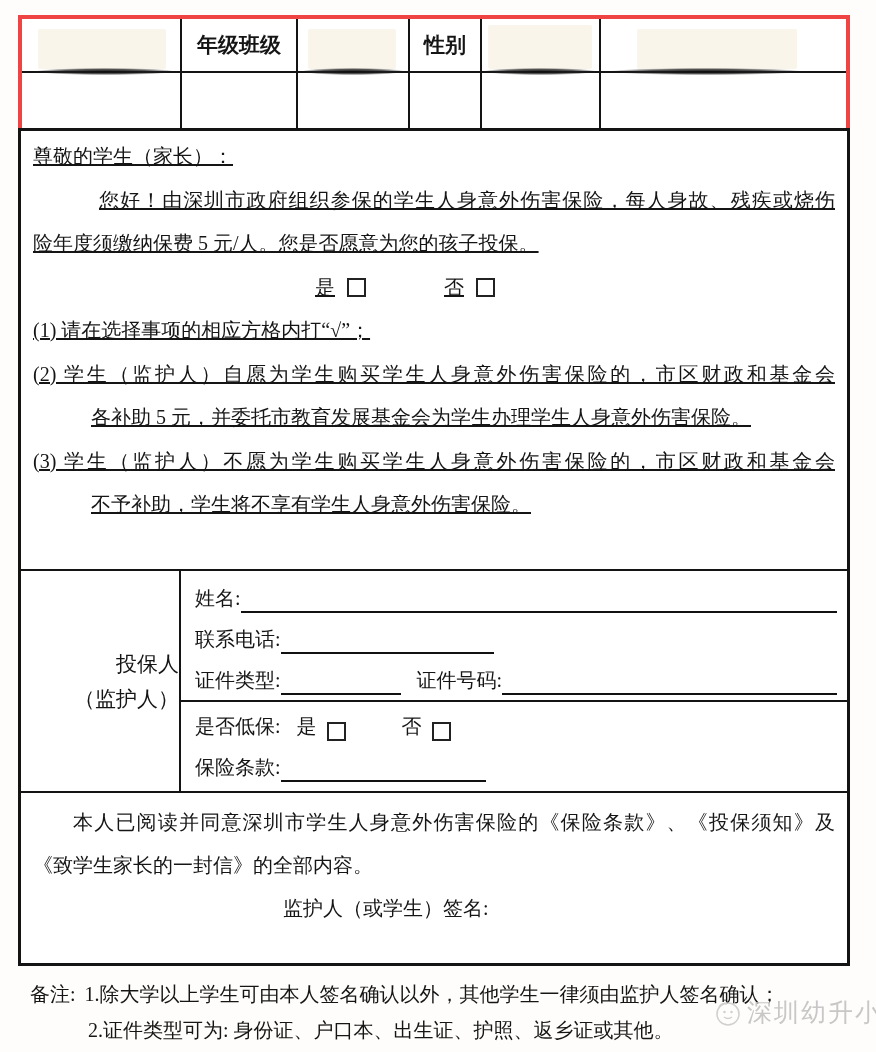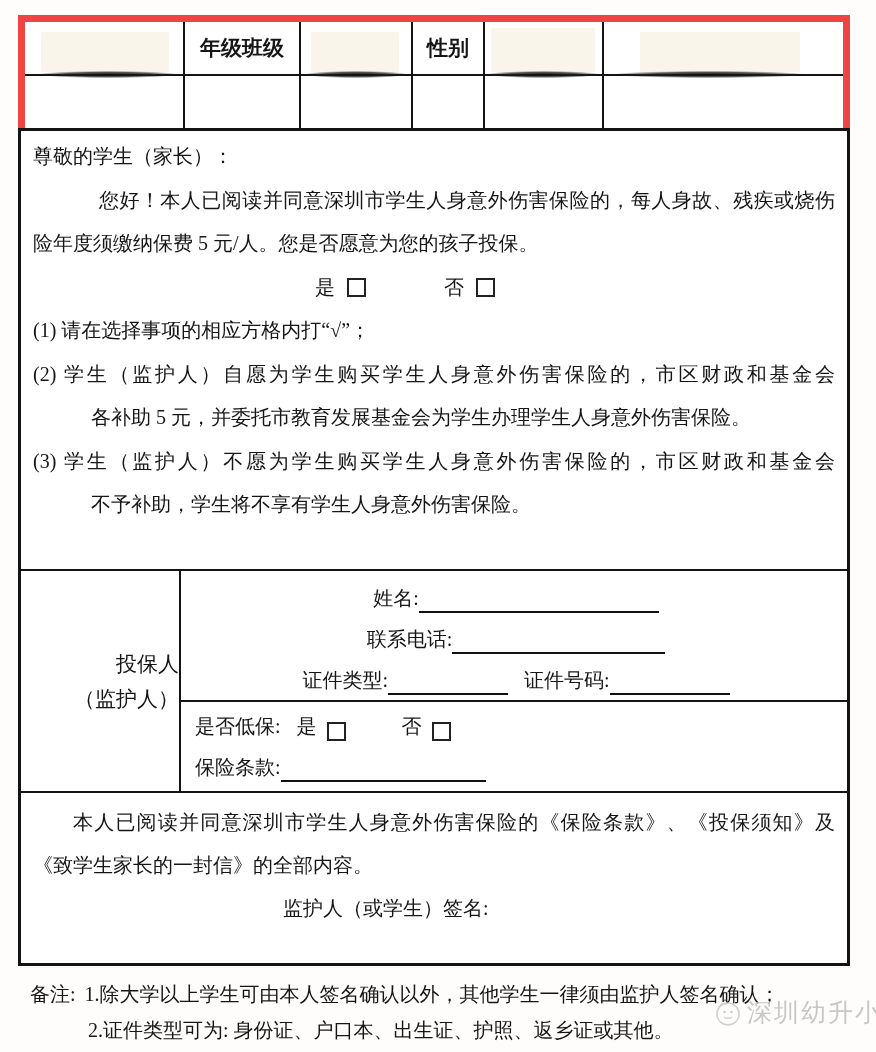--- a/index.html
+++ b/index.html
@@ -8,21 +8,21 @@
     background:#fefdfb;
     font-family:"Liberation Serif","DejaVu Serif",serif;
     color:#151515;
     -webkit-font-smoothing:antialiased;
   }
   .page{position:absolute;inset:0;overflow:hidden;}
 
   
   .top-table{
     position:absolute;left:18px;top:15px;width:832px;height:128px;
-    border:7px solid #ef4444;display:grid;
+    border:4px solid #ef4444;display:grid;
     grid-template-columns:160px 116px 112px 72px 119px 1fr;
     grid-template-rows:54px 1fr;box-sizing:border-box;background:#fff;
   }
   .top-cell{
     border-right:2px solid #141414;border-bottom:2px solid #141414;
     display:flex;align-items:center;justify-content:center;
     font-size:21px;font-weight:bold;position:relative;overflow:visible;
   }
   .top-cell.last{border-right:none;}
   .top-cell.row2{border-bottom:none;}
@@ -37,21 +37,21 @@
   
   .main-table{
     position:absolute;left:18px;top:128px;width:832px;height:838px;
     border:3px solid #141414;box-sizing:border-box;background:#fff;
     font-size:20px;
   }
   .section-letter{
     box-sizing:border-box;height:440px;border-bottom:2px solid #141414;
     padding:4px 12px 0 12px;overflow:hidden;
   }
-  .tline{line-height:43.5px;height:43.5px;white-space:nowrap;overflow:hidden;}
+  .tline{line-height:43.5px;height:43.5px;white-space:nowrap;overflow:hidden;text-decoration:underline;}
   .jline{white-space:normal;text-align:justify;text-align-last:justify;}
   .indent-first{padding-left:66px;}
   .indent-cont{padding-left:58px;}
   .consent-row{display:flex;align-items:center;margin-left:282px;}
   .checkbox{
     display:inline-block;width:19px;height:19px;border:2px solid #222;
     background:#fff;vertical-align:-3px;box-sizing:border-box;
   }
   .consent-row .cb-label{margin-right:12px;}
   .consent-gap{width:78px;}
@@ -62,21 +62,21 @@
     display:flex;
   }
   .holder-label{
     width:160px;border-right:2px solid #141414;box-sizing:border-box;
     display:flex;flex-direction:column;align-items:flex-end;justify-content:center;
     gap:7px;font-size:21px;
   }
   .holder-fields{flex:1;display:flex;flex-direction:column;min-width:0;}
   .holder-sub1{
     box-sizing:border-box;height:131px;border-bottom:2px solid #141414;
-    padding:6px 10px 0 14px;display:flex;flex-direction:column;justify-content:space-around;align-items:center;
+    padding:6px 10px 0 14px;display:flex;flex-direction:column;justify-content:space-around;
   }
   .holder-sub2{
     box-sizing:border-box;flex:1;padding:4px 10px 4px 14px;
     display:flex;flex-direction:column;justify-content:space-around;
   }
   .field-row{display:flex;align-items:flex-end;white-space:nowrap;line-height:30px;}
   .fill-line{
     display:inline-block;border-bottom:2px solid #111;height:26px;
     vertical-align:bottom;
   }
@@ -150,21 +150,21 @@
     <div class="top-cell row2"></div>
     <div class="top-cell row2"></div>
     <div class="top-cell row2"></div>
     <div class="top-cell row2 last"></div>
   </div>
 
   <div class="main-table">
 
     <div class="section-letter">
       <div class="tline">尊敬的学生（家长）：</div>
-      <div class="tline jline indent-first">您好！本人已阅读并同意深圳市学生人身意外伤害保险的，每人身故、残疾或烧伤</div>
+      <div class="tline jline indent-first">您好！由深圳市政府组织参保的学生人身意外伤害保险，每人身故、残疾或烧伤</div>
       <div class="tline">险年度须缴纳保费 5 元/人。您是否愿意为您的孩子投保。</div>
       <div class="tline consent-row">
         <span class="cb-label">是</span>
         <span class="checkbox"></span>
         <span class="consent-gap"></span>
         <span class="cb-label">否</span>
         <span class="checkbox"></span>
       </div>
       <div class="tline">(1) 请在选择事项的相应方格内打“√”；</div>
       <div class="tline jline">(2) 学生（监护人）自愿为学生购买学生人身意外伤害保险的，市区财政和基金会</div>

